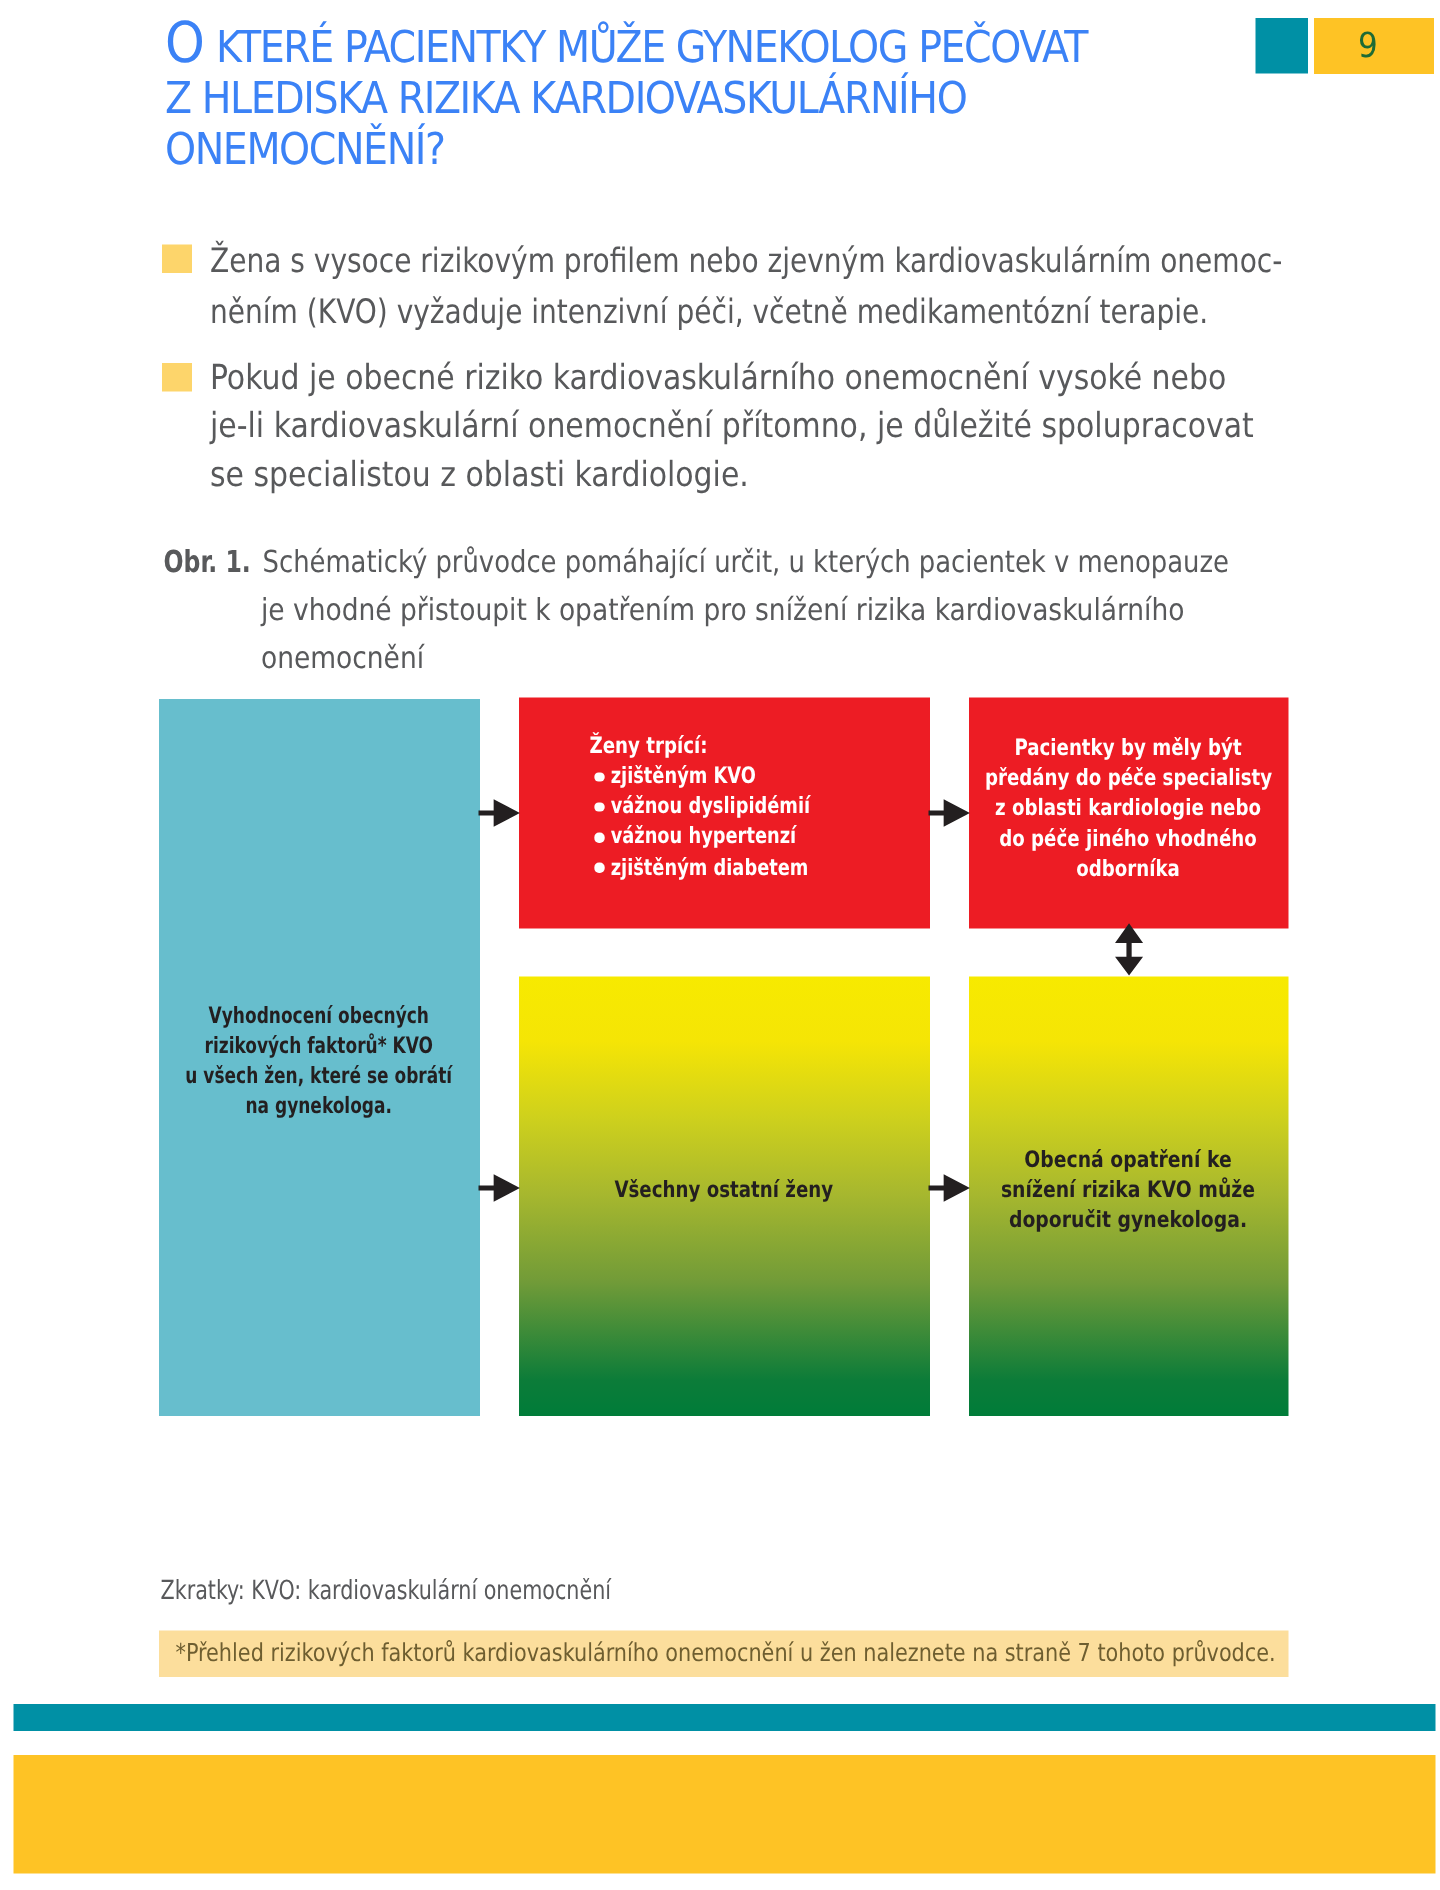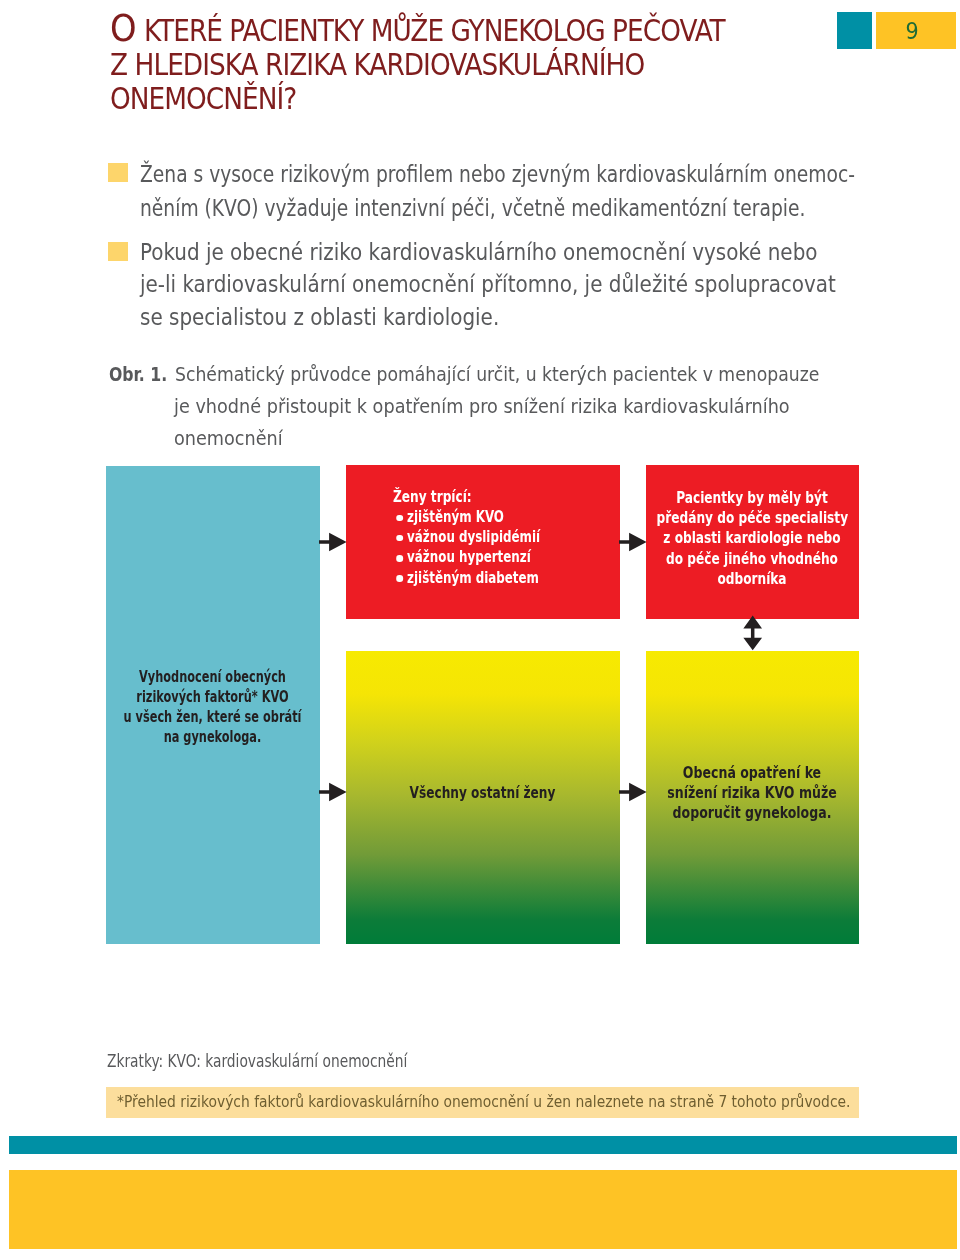--- a/index.html
+++ b/index.html
@@ -1,19 +1,19 @@
 <!DOCTYPE html>
 <html><head>
 <meta charset="utf-8">
 <style>
   html,body{margin:0;padding:0;}
   body{width:960px;height:1260px;background:#ffffff;font-family:"DejaVu Sans Condensed","DejaVu Sans",sans-serif;overflow:hidden;position:relative;}
 
   
-  .title{position:absolute;left:110px;top:13.8px;transform:translateZ(0);-webkit-font-smoothing:antialiased;width:780px;color:#7f1d1d;
+  .title{position:absolute;left:110px;top:13.8px;transform:translateZ(0);-webkit-font-smoothing:antialiased;width:780px;color:#3b82f6;
          font-size:29.3px;line-height:34.3px;letter-spacing:-0.95px;white-space:pre;}
   .title .big{font-size:37.5px;letter-spacing:0;line-height:0;vertical-align:baseline;}
   .badge-sq{position:absolute;left:837px;top:12px;width:35px;height:37px;background:#0090A5;}
   .badge-num{position:absolute;transform:translateZ(0);left:876px;top:12px;width:80px;height:37px;background:#FEC325;
              color:#1E6B35;font-size:23px;display:flex;align-items:center;justify-content:center;
              box-sizing:border-box;padding-right:8px;}
 
   
   .bul{position:absolute;color:#58595B;white-space:pre;transform-origin:0 0;}
   .bsq{position:absolute;width:20px;height:19px;background:#FDD56B;}

